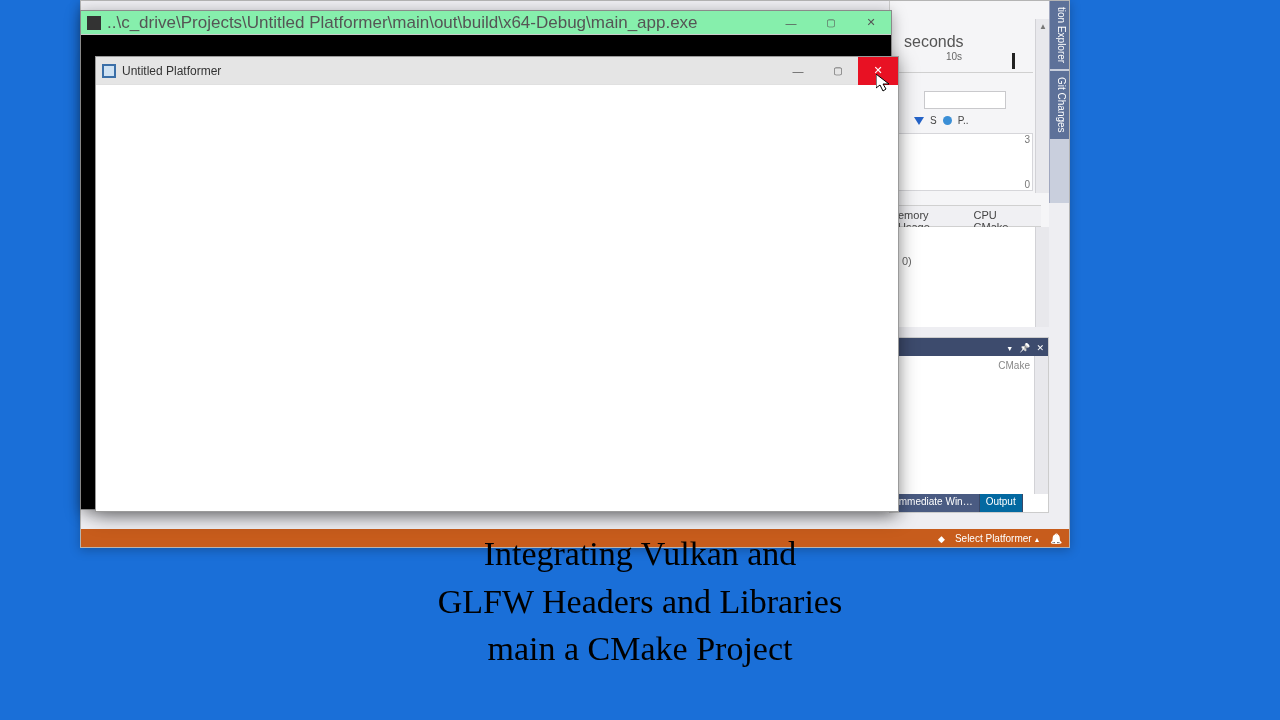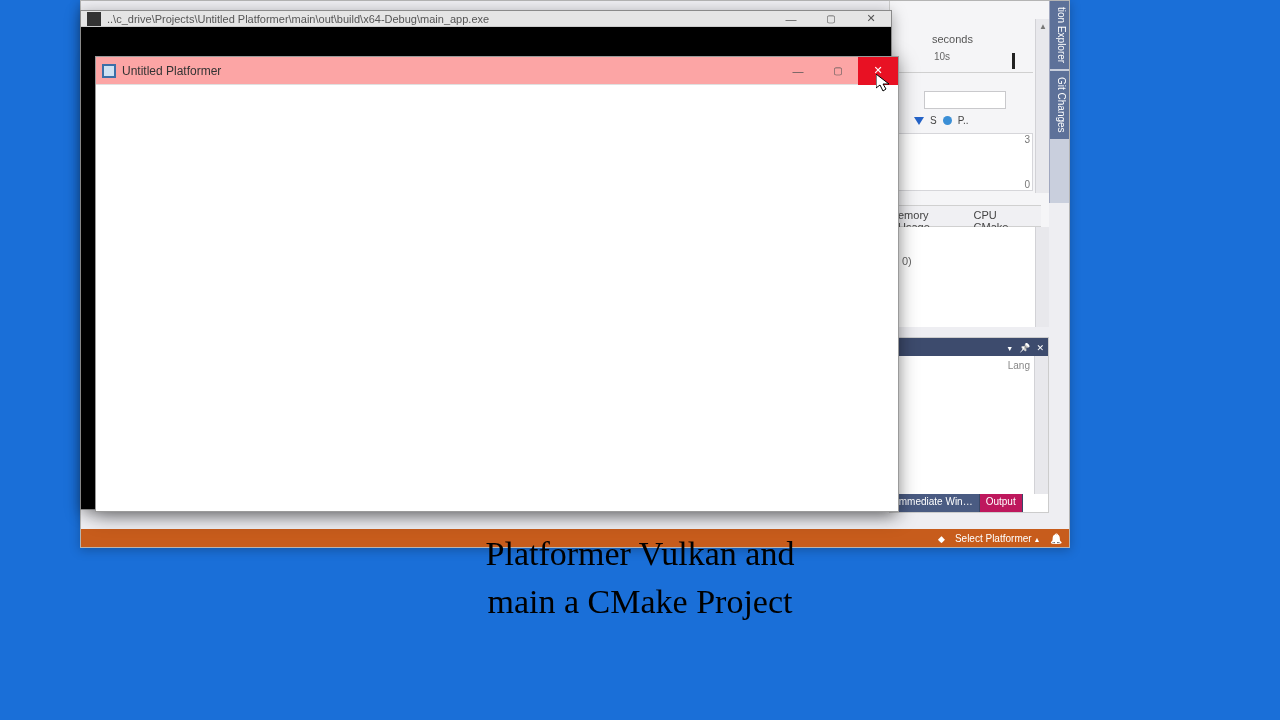--- a/index.html
+++ b/index.html
@@ -56,28 +56,28 @@
     background: #e8e8ec;
     border-left: 1px solid #d2d2d6;
   }
   .diag-scroll .arrow-up, .diag-scroll .arrow-down {
     width: 14px; height: 14px;
     display: flex; align-items: center; justify-content: center;
     font-size: 8px; color: #777;
   }
   .diag-seconds {
     position: absolute; left: 14px; top: 32px;
-    font-size: 11px; color: #555; margin-left: 28px;
+    font-size: 16px; color: #555;
   }
   .diag-timeline {
     position: absolute; left: 4px; top: 50px; right: 16px; height: 22px;
     border-bottom: 1px solid #d0d0d0;
   }
   .diag-tick { position: absolute; top: 0; font-size: 10px; color: #666; }
-  .diag-tick.t10 { left: 40px; }
+  .diag-tick.t10 { left: 52px; }
   .diag-markbar {
     position: absolute; left: 122px; top: 52px; width: 3px; height: 16px; background: #222;
   }
   .diag-input {
     position: absolute; left: 34px; top: 90px; width: 82px; height: 18px;
     border: 1px solid #c9c9cc; background: #fff;
   }
   .diag-legend {
     position: absolute; left: 24px; top: 114px;
     font-size: 10px; color: #444;
@@ -137,21 +137,21 @@
     font-size: 10px; color: #888;
   }
   .output-tabs {
     position: absolute; left: 0; bottom: 0; right: 0; height: 18px;
     display: flex; font-size: 10px; color: #fff;
   }
   .output-tabs .tab {
     background: #4a5b82; padding: 2px 6px; border-right: 1px solid #394766;
     white-space: nowrap;
   }
-  .output-tabs .tab.alt { background: #be185d; }
+  .output-tabs .tab.alt { background: #0369a1; }
   .out-scroll {
     position: absolute; right: 0; top: 18px; bottom: 18px; width: 14px;
     background: #e8e8ec; border-left: 1px solid #d2d2d6;
   }
 
   
   .vs-status {
     position: absolute; left: 0; bottom: 0; right: 0; height: 18px;
     background: #c75c1c; color: #fff; font-size: 10px;
     display: flex; justify-content: flex-end; align-items: center; gap: 10px;
@@ -164,22 +164,22 @@
   
   .console-window {
     position: absolute;
     left: 80px; top: 10px;
     width: 812px; height: 500px;
     background: #000;
     border: 1px solid #8a8a8a;
     box-shadow: 0 3px 14px rgba(0,0,0,0.35);
   }
   .console-titlebar {
-    height: 16px; background: #e5e5e5; border-bottom: 1px solid #ccc;
-    display: flex; align-items: center; font-size: 11px; color: #555;
+    height: 24px; background: #86efac; border-bottom: 1px solid #ccc;
+    display: flex; align-items: center; font-size: 17px; color: #555;
   }
   .console-titlebar .ico {
     width: 14px; height: 14px; margin: 0 6px;
     background: #333; display: inline-block;
   }
   .console-titlebar .path { flex: 1; white-space: nowrap; overflow: hidden; text-overflow: ellipsis; }
   .win-ctrls { display: flex; }
   .win-btn {
     width: 40px; height: 24px; display: flex; align-items: center; justify-content: center;
     font-size: 11px; color: #555;
@@ -191,21 +191,21 @@
   
   .app-window {
     position: absolute;
     left: 95px; top: 56px;
     width: 804px; height: 456px;
     background: #fff;
     border: 1px solid #9a9a9a;
     box-shadow: 0 4px 18px rgba(0,0,0,0.4);
   }
   .app-titlebar {
-    height: 28px; background: #fca5a5; border-bottom: 1px solid #e0e0e0;
+    height: 28px; background: #e5e5e5; border-bottom: 1px solid #e0e0e0;
     display: flex; align-items: center; font-size: 12px; color: #333;
   }
   .app-titlebar .app-ico {
     width: 14px; height: 14px; margin: 0 6px;
     border: 2px solid #3b6fa8; background: #cfe2f3;
   }
   .app-titlebar .title { flex: 1; }
   .app-ctrls { display: flex; }
   .app-btn {
     width: 40px; height: 28px; display: flex; align-items: center; justify-content: center;
@@ -279,21 +279,21 @@
       <div class="diag-scroll2"></div>
     </div>
   </div>
 
   <div class="output-panel">
     <div class="titlebar">
       <span class="dd"></span>
       <span class="pin"></span>
       <span class="x"></span>
     </div>
-    <span class="lang">Lang</span>
+    <span class="lang">CMake</span>
     <div class="out-scroll"></div>
     <div class="output-tabs">
       <div class="tab">Immediate Win…</div>
       <div class="tab alt">Output</div>
     </div>
   </div>
 
   <div class="vs-status">
     <span class="repo-ico"></span>
     <span>
@@ -325,15 +325,16 @@
       <div class="app-btn cls close-active"></div>
     </div>
   </div>
 </div>
 
 <svg class="cursor" viewBox="0 0 14 18">
   <polygon points="0,0 0,14 4,11 7,17 10,15 7,10 13,10" fill="#fff" stroke="#000" stroke-width="1"></polygon>
 </svg>
 
 <div class="caption">
-  <div>Platformer Vulkan and</div>
+  <div>Integrating Vulkan and</div>
+  <div>GLFW Headers and Libraries</div>
   <div>main a CMake Project</div>
 </div>
 
 </body></html>

